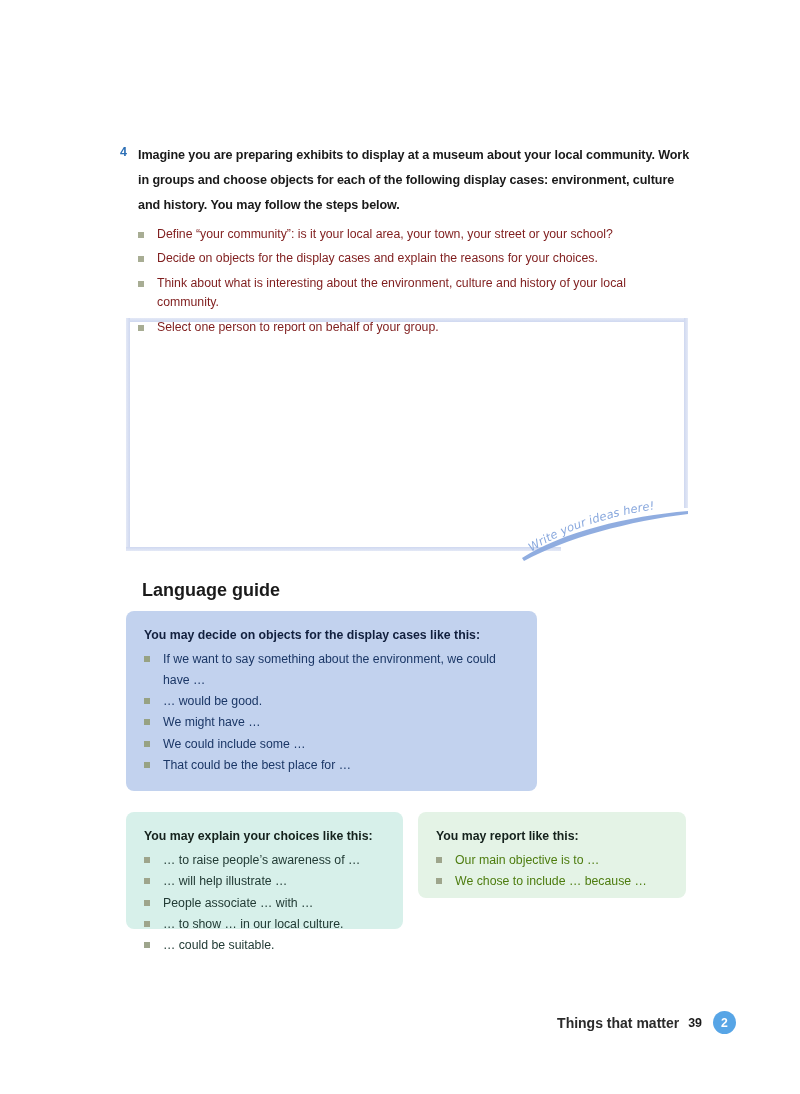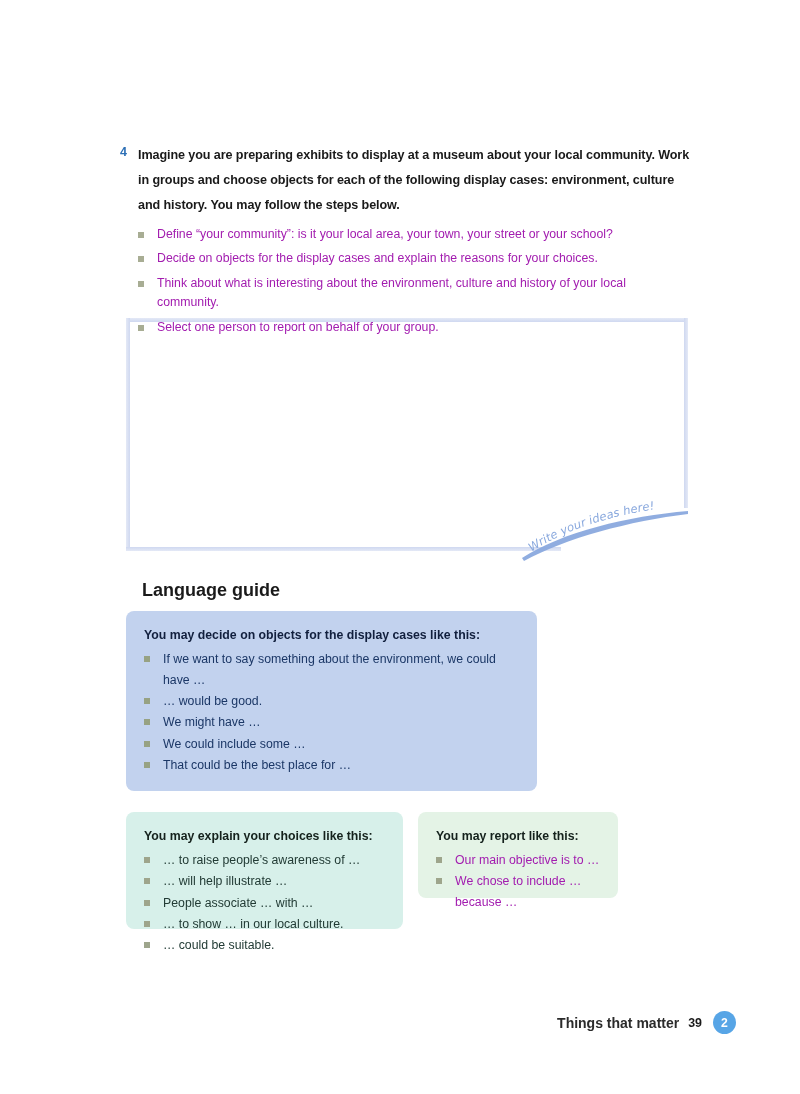--- a/index.html
+++ b/index.html
@@ -59,21 +59,21 @@
     margin: 7px 0 0 0;
     padding: 0;
     list-style: none;
     width: 552px;
     margin-left: 18px;
   }
 
   .steps li {
     position: relative;
     padding-left: 19px;
-    color: #a21caf;
+    color: #7f1d1d;
     font-size: 12.3px;
     line-height: 19.8px;
     margin-bottom: 4.5px;
   }
 
   .steps li .sq {
     position: absolute;
     left: 0;
     top: 7px;
     width: 6px;
@@ -155,41 +155,41 @@
     left: 126px;
     top: 812px;
     width: 277px;
     height: 117px;
     background: #d7f0ea;
   }
 
   .card-green-b {
     left: 418px;
     top: 812px;
-    width: 200px;
+    width: 268px;
     height: 86px;
     background: #e4f3e6;
   }
 
   .card-title {
     font-size: 12.3px;
     font-weight: bold;
     color: #1a1a1a;
     line-height: 17px;
   }
 
   .card-blue .card-title,
   .card-blue .card-list li { color: #1b3766; }
   .card-blue .card-title { color: #111f3d; }
 
   .card-green-a .card-title { color: #14211c; }
   .card-green-a .card-list li { color: #223b35; }
 
   .card-green-b .card-title { color: #14211c; }
-  .card-green-b .card-list li { color: #a21caf; }
+  .card-green-b .card-list li { color: #4d7c0f; }
 
   .card-inner {
     padding: 16px 18px 12px 18px;
   }
 
   .card-list {
     margin: 5px 0 0 0;
     padding: 0;
     list-style: none;
   }

